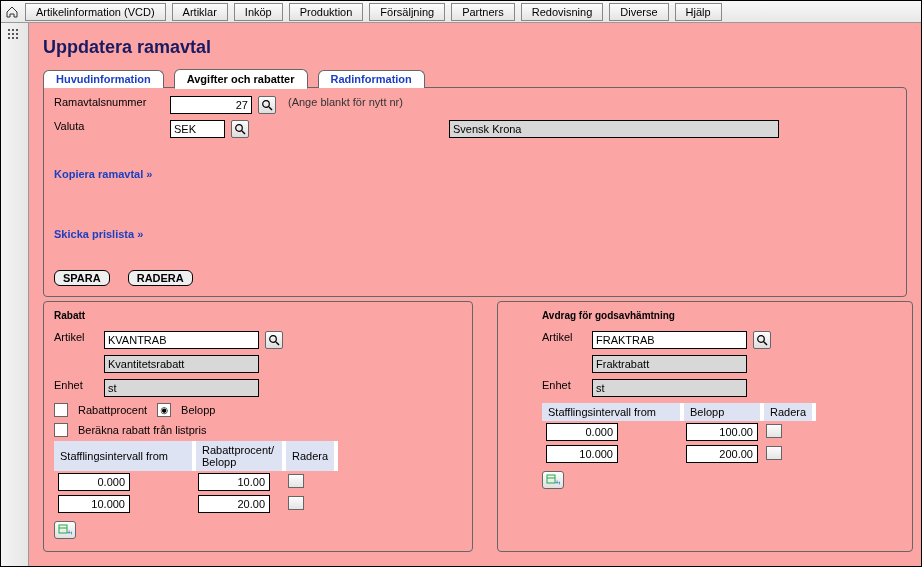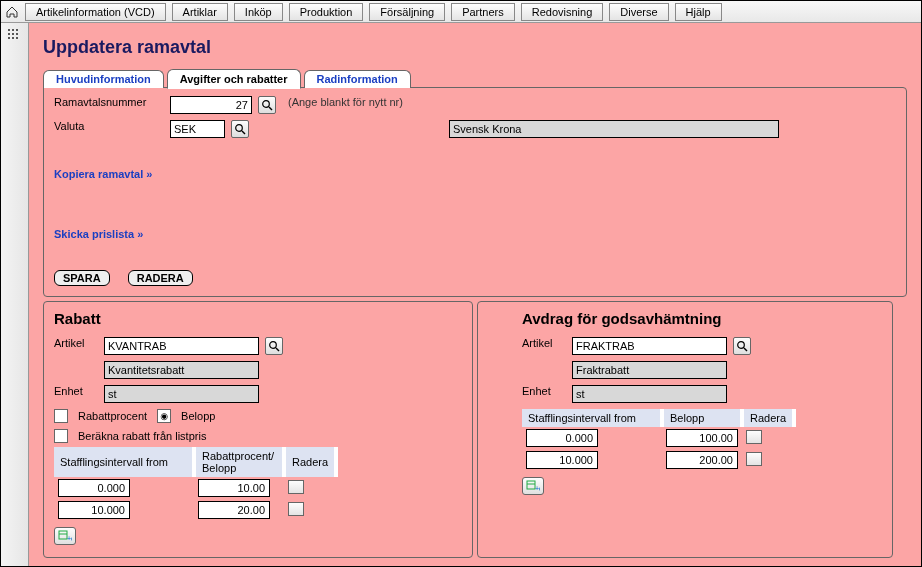--- a/index.html
+++ b/index.html
@@ -63,21 +63,21 @@
   }
   h1.page-title {
     font-size: 18px;
     font-weight: bold;
     margin: 4px 0 10px 0;
     color: #1a1a60;
   }
   .tabs {
     display: flex;
     align-items: flex-end;
-    gap: 1px;
+    gap: 8px;
     position: relative;
     z-index: 2;
   }
   .tab {
     padding: 2px 12px 3px 12px;
     border: 1px solid #666;
     border-bottom: none;
     border-radius: 6px 6px 0 0;
     background: #fff;
     color: #1a3fc2;
@@ -145,23 +145,23 @@
     display: flex;
     gap: 0;
     margin-top: 4px;
   }
   .col {
     border: 1px solid #666;
     border-radius: 4px;
     padding: 8px 10px 12px 10px;
     flex: 0 0 430px;
   }
-  .col + .col { margin-left: 4px; flex: 0 0 416px; padding-left: 44px; }
+  .col + .col { margin-left: 24px; flex: 0 0 416px; padding-left: 44px; }
   .col h2 {
-    font-size: 15px;
+    font-size: 10px;
     margin: 0 0 10px 0;
   }
   .small-lbl { width: 44px; }
   .radio-row { display:flex; align-items:center; gap:10px; margin: 6px 0 4px 0; }
   .radio-box, .check-box {
     width: 14px; height: 14px;
     border: 1px solid #666;
     background: #fff;
     display: inline-flex;
     align-items: center; justify-content: center;

